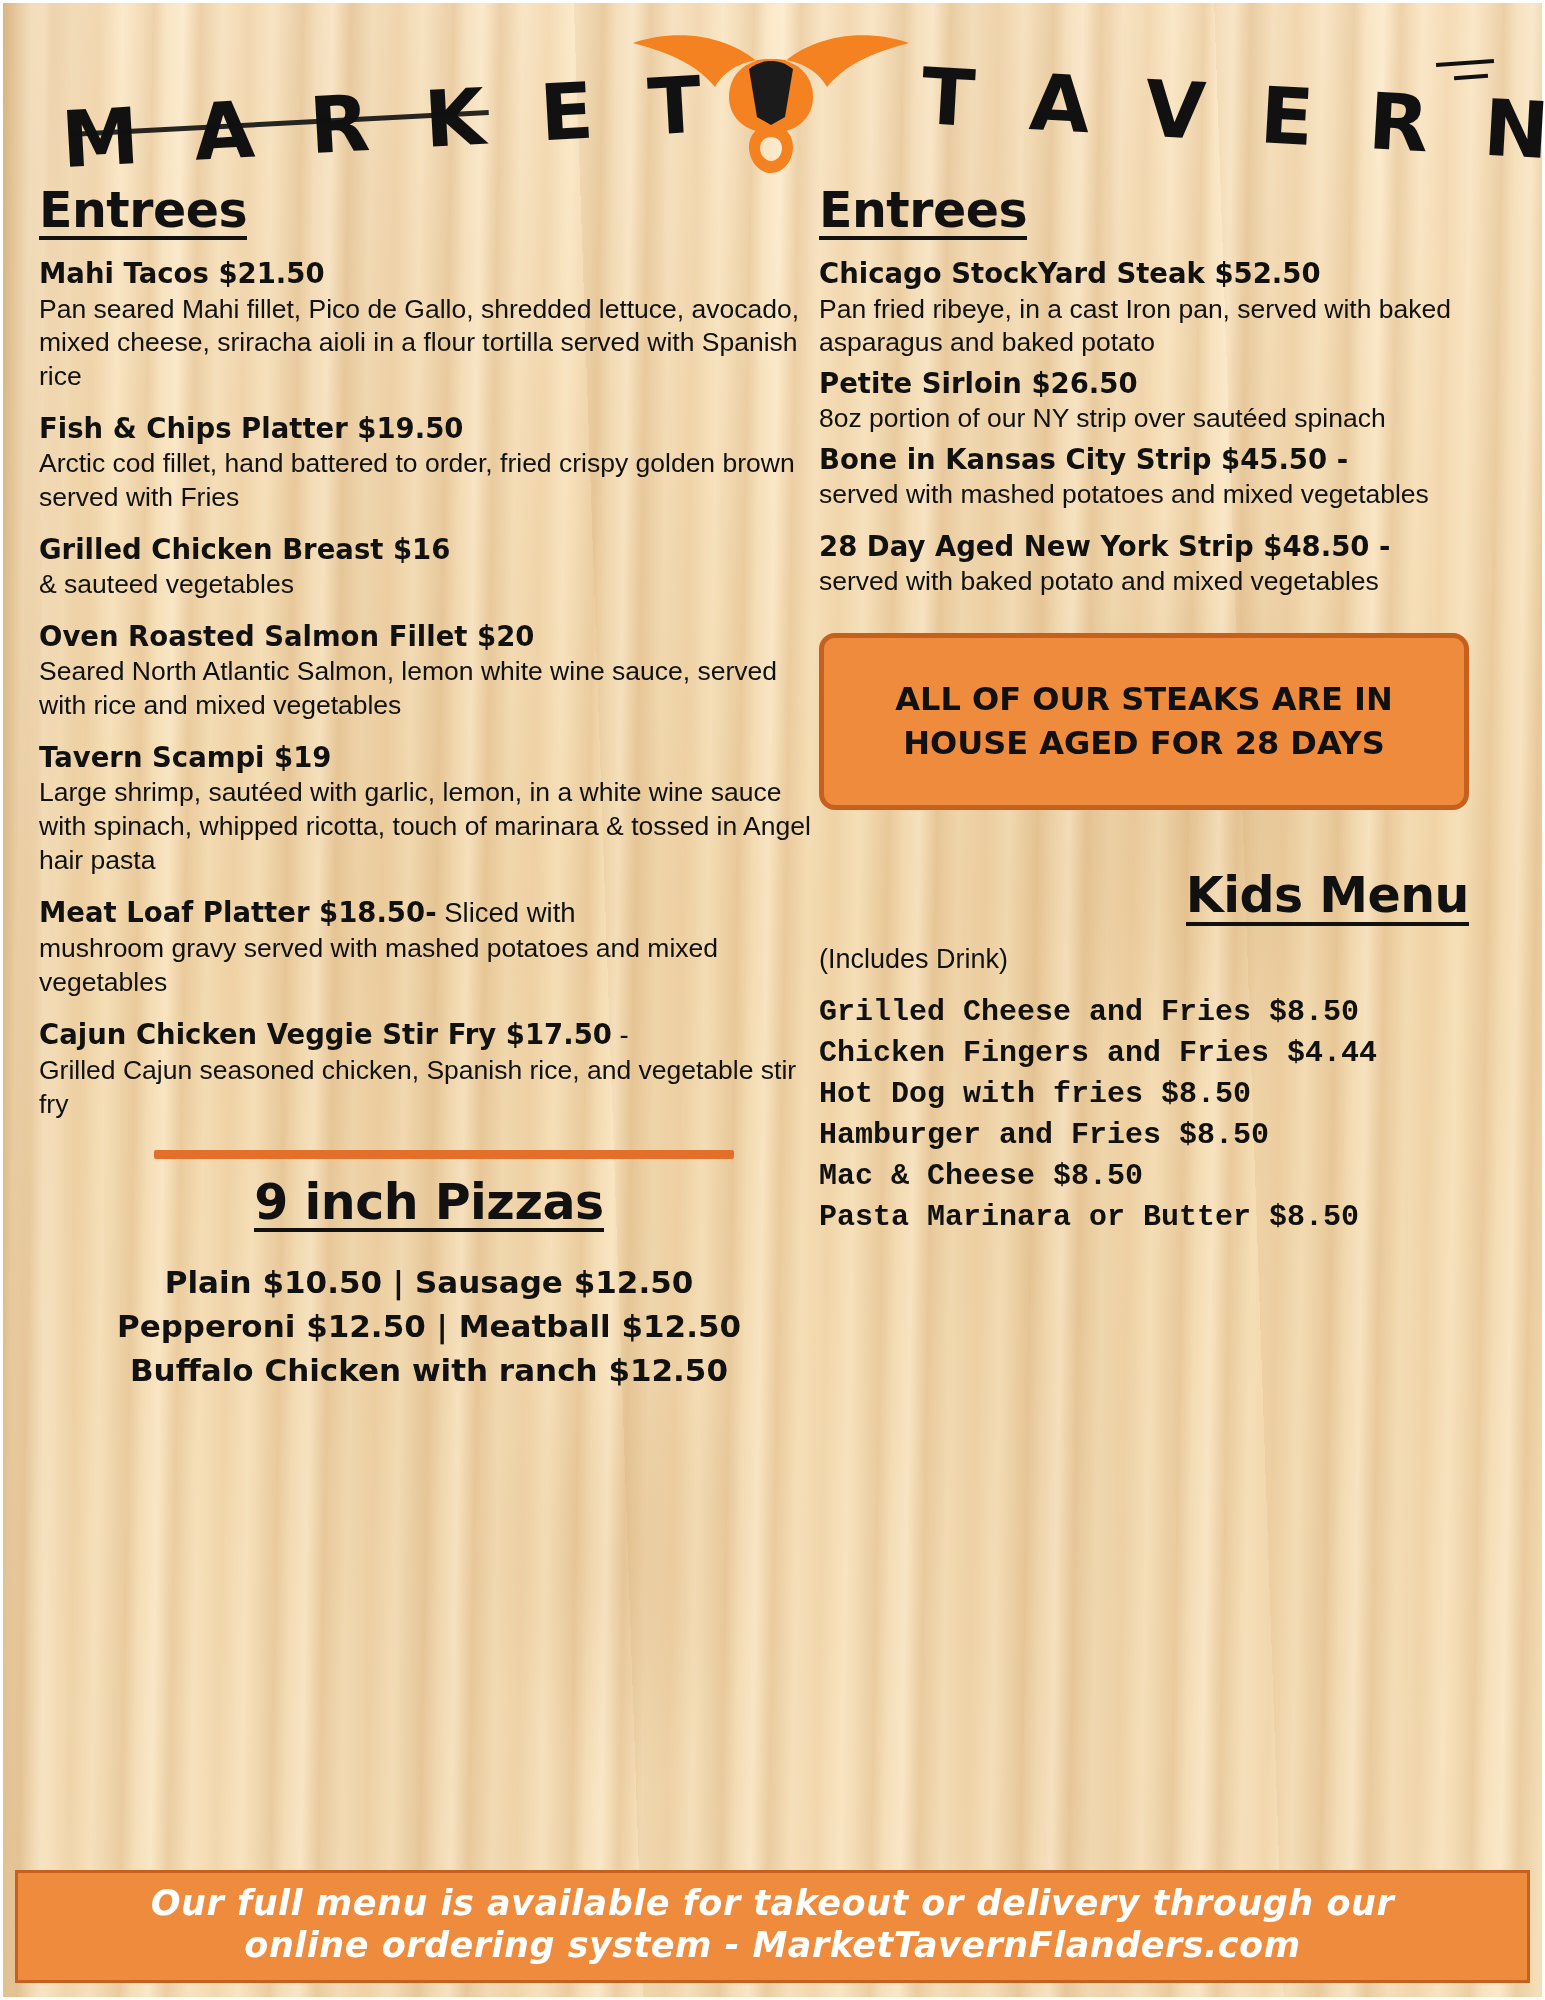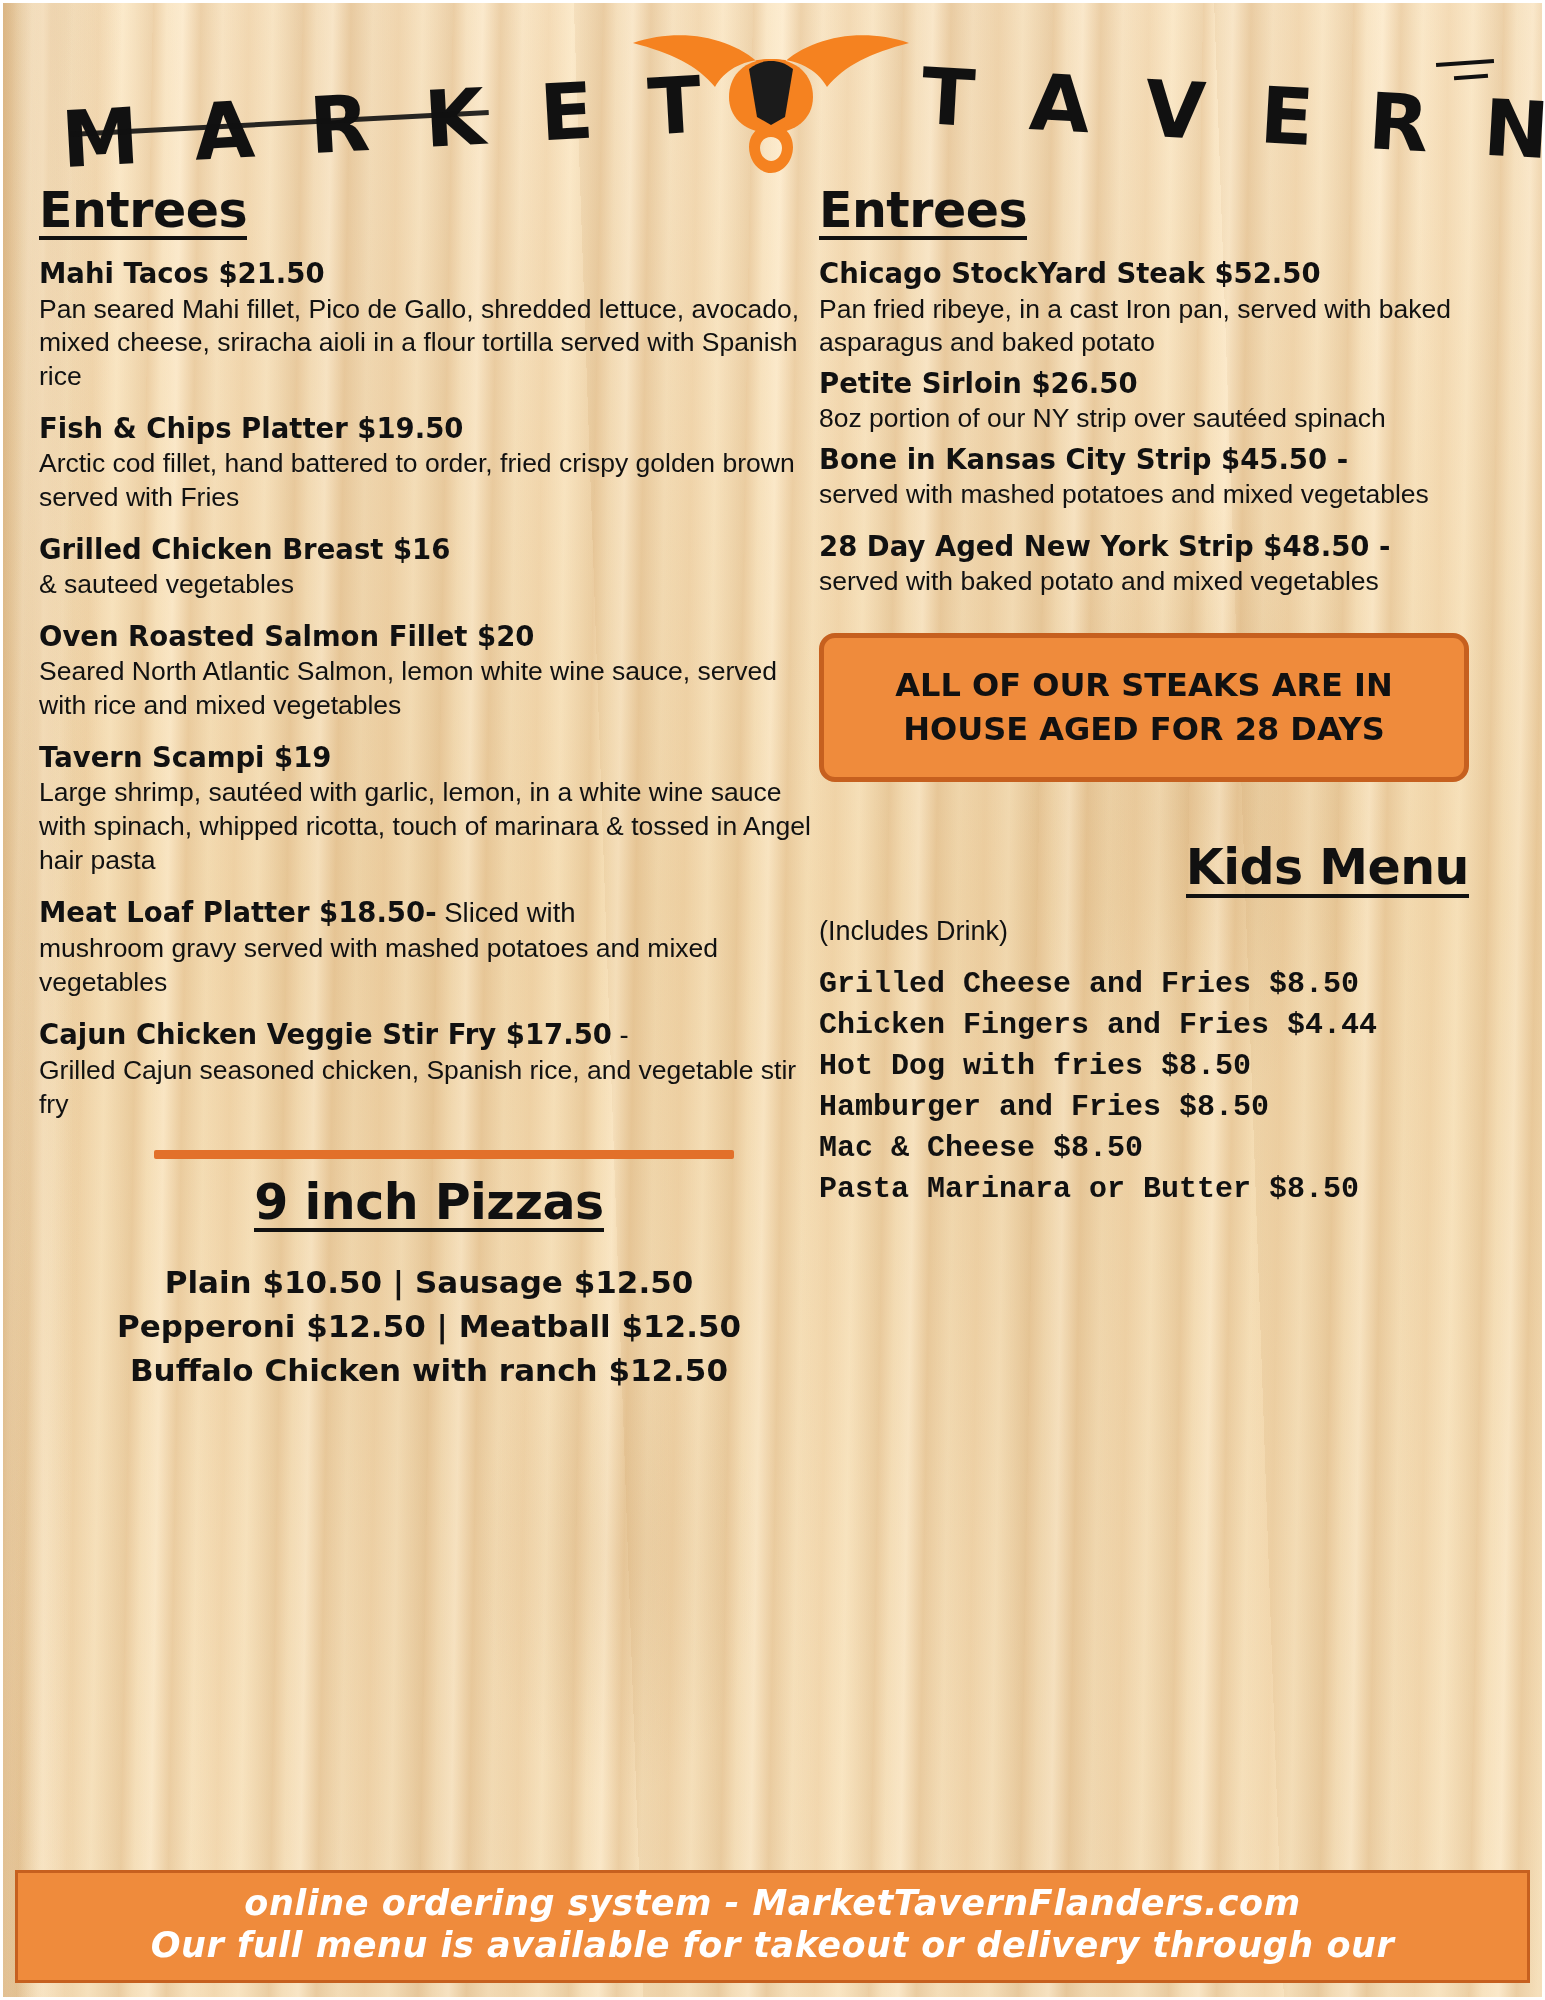--- a/index.html
+++ b/index.html
@@ -171,21 +171,21 @@
     line-height: 1.42;
     margin-top: 12px;
   }
 
   
   .callout {
     margin: 34px 0 0 0;
     background: #ef8b3c;
     border: 5px solid #c6601f;
     border-radius: 16px;
-    padding: 26px 20px;
+    padding: 40px 20px;
     text-align: center;
   }
   .callout-line {
     font-family: "DejaVu Sans", sans-serif;
     font-weight: bold;
     font-size: 32px;
     color: #111;
     line-height: 1.36;
   }
 
@@ -341,17 +341,17 @@
           <div>Hot Dog with fries $8.50</div>
           <div>Hamburger and Fries $8.50</div>
           <div>Mac &amp; Cheese $8.50</div>
           <div>Pasta Marinara or Butter $8.50</div>
         </div>
       </div>
     </div>
   </div>
 
   <div class="footer">
+    <div class="footer-line">Our full menu is available for takeout or delivery through our</div>
     <div class="footer-line">online ordering system - MarketTavernFlanders.com</div>
-    <div class="footer-line">Our full menu is available for takeout or delivery through our</div>
   </div>
 
 </div>
 
 </body></html>

